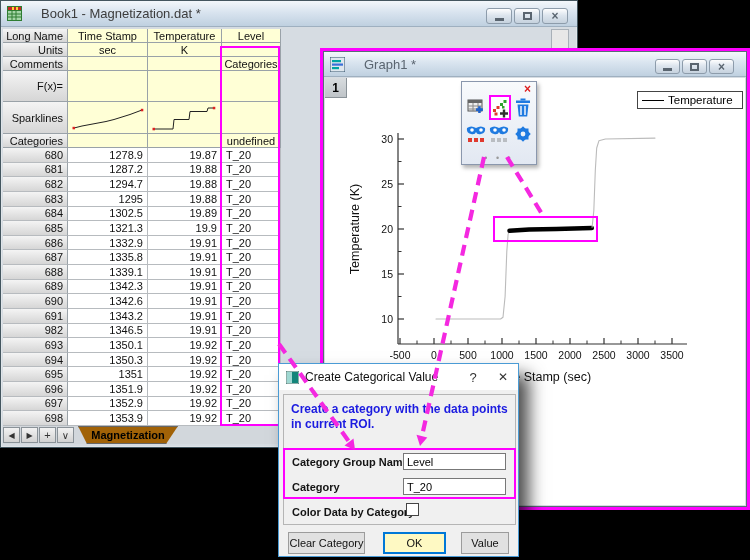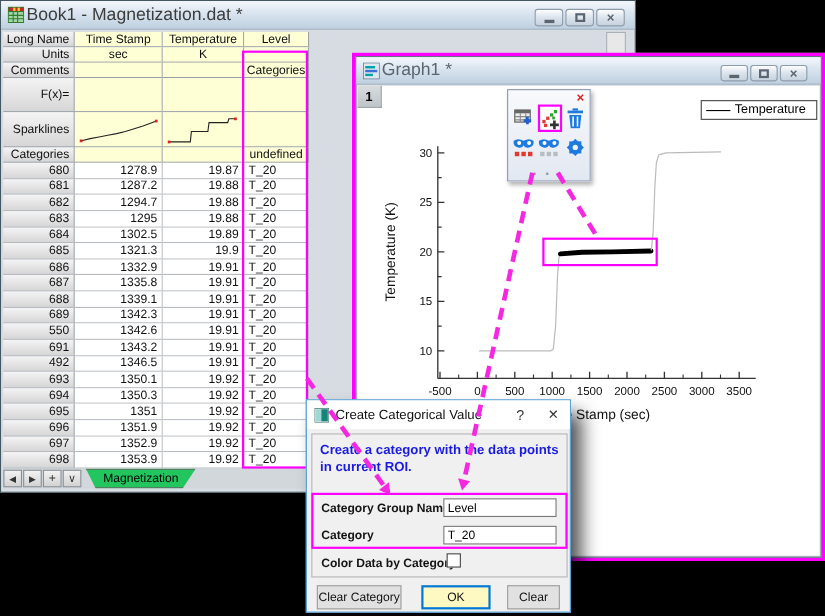--- a/index.html
+++ b/index.html
@@ -6,21 +6,21 @@
   html,body { width:750px; height:560px; background:#000; overflow:hidden;
               font-family:"Liberation Sans", sans-serif; }
   #stage { position:relative; width:750px; height:560px; background:#000; }
 
   
   .win { position:absolute; background:#d6dce2; border:1px solid #44565f;
          box-shadow:0 0 0 1px rgba(255,255,255,.25) inset; }
   .titlebar { position:absolute; left:0; top:0; right:0; height:26px;
       background:linear-gradient(#f3f7fb,#d9e4ef 45%,#bfd0e0);
       border-bottom:1px solid #9fb0c0; display:flex; align-items:center; }
-  .titlebar .ttl { font-size:16px; color:#3c3c3c; margin-left:2px; white-space:nowrap; }
+  .titlebar .ttl { font-size:13px; color:#3c3c3c; margin-left:19px; white-space:nowrap; }
   .winicon { width:15px; height:15px; margin-left:6px; flex:0 0 auto; }
   .winbtns { position:absolute; top:7px; display:flex; gap:2px; }
   .wbtn { width:26px; height:16px; border:1px solid #8d9cab; border-radius:3px;
       background:linear-gradient(#fefefe,#dde5ee 45%,#c6d2de);
       display:flex; align-items:center; justify-content:center; }
   .glyph-min { width:9px; height:3px; background:#5a6570; margin-top:6px; }
   .glyph-max { width:9px; height:8px; border:2px solid #5a6570; }
   .glyph-close { font-size:12px; font-weight:bold; color:#5a6570; line-height:1; }
 
   
@@ -38,22 +38,22 @@
   .h16{height:16px;} .h14{height:14px;} .h13{height:31px;} .h32{height:32px;}
   .drow .cell { height:14.63px; border-right:1px solid #b7bbbf; border-bottom:1px solid #b7bbbf; }
   .drow .lcell { border-right:1px solid #9aa2a8; }
   #c-highlight { position:absolute; left:219px; top:45px; width:60px; height:380px;
       border:2px solid #ff00ff; z-index:5; pointer-events:none; }
   #tabbar { position:absolute; left:2px; top:425px; height:18px; right:2px;
       background:#d2d7dc; display:flex; align-items:center; gap:1px; }
   .navbtn { width:17px; height:16px; background:linear-gradient(#f2f2f2,#d2d2d2);
       border:1px solid #8a9298; font-size:8px; color:#333; display:flex;
       align-items:center; justify-content:center; }
-  #sheettab { height:18px; width:100px; margin-left:3px; background:#22c55e;
-      clip-path:polygon(0 0,100% 0,88% 100%,9% 100%); font-weight:normal; font-size:11px;
+  #sheettab { height:18px; width:100px; margin-left:3px; background:#a16207;
+      clip-path:polygon(0 0,100% 0,88% 100%,9% 100%); font-weight:bold; font-size:11px;
       display:flex; align-items:center; justify-content:center; border:1px solid #666; }
   #vscroll { position:absolute; left:550px; top:28px; width:18px; height:394px;
       background:#e8e8e8; border:1px solid #a8b0b8; }
   #vscroll-down { position:absolute; left:550px; top:406px; width:18px; height:15px;
       background:linear-gradient(#f5f5f5,#d8d8d8); border:1px solid #98a0a8;
       font-size:8px; display:flex; align-items:center; justify-content:center; color:#444; }
   #hscroll-right { position:absolute; left:532px; top:424px; width:12px; height:13px;
       background:linear-gradient(#f5f5f5,#d8d8d8); border:1px solid #98a0a8;
       font-size:9px; display:flex; align-items:center; justify-content:center; color:#444; }
   #grip { position:absolute; left:547px; top:423px; width:21px; height:21px;
@@ -261,33 +261,33 @@
             <div class="cell dnum c2">19.91</div>
             <div class="cell dtxt c3">T_20</div>
           </div>
           <div class="grow drow">
             <div class="cell lcell c0">689</div>
             <div class="cell dnum c1">1342.3</div>
             <div class="cell dnum c2">19.91</div>
             <div class="cell dtxt c3">T_20</div>
           </div>
           <div class="grow drow">
-            <div class="cell lcell c0">550</div>
+            <div class="cell lcell c0">690</div>
             <div class="cell dnum c1">1342.6</div>
             <div class="cell dnum c2">19.91</div>
             <div class="cell dtxt c3">T_20</div>
           </div>
           <div class="grow drow">
             <div class="cell lcell c0">691</div>
             <div class="cell dnum c1">1343.2</div>
             <div class="cell dnum c2">19.91</div>
             <div class="cell dtxt c3">T_20</div>
           </div>
           <div class="grow drow">
-            <div class="cell lcell c0">492</div>
+            <div class="cell lcell c0">982</div>
             <div class="cell dnum c1">1346.5</div>
             <div class="cell dnum c2">19.91</div>
             <div class="cell dtxt c3">T_20</div>
           </div>
           <div class="grow drow">
             <div class="cell lcell c0">693</div>
             <div class="cell dnum c1">1350.1</div>
             <div class="cell dnum c2">19.92</div>
             <div class="cell dtxt c3">T_20</div>
           </div>
@@ -501,21 +501,21 @@
     <div id="dlg-note">Create a category with the data points in current ROI.</div>
     <div id="dlg-fieldbox"></div>
     <span class="dlg-label" style="top:92px;">Category Group Name</span>
     <span class="dlg-field" style="top:89px;">Level</span>
     <span class="dlg-label" style="top:117px;">Category</span>
     <span class="dlg-field" style="top:114px;">T_20</span>
     <span class="dlg-label" style="top:142px;">Color Data by Category</span>
     <span id="dlg-check"></span>
     <span class="dbtn" style="left:9px;width:77px;">Clear Category</span>
     <span class="dbtn" id="btn-ok" style="left:104px;width:63px;">OK</span>
-    <span class="dbtn" style="left:182px;width:48px;">Clear</span>
+    <span class="dbtn" style="left:182px;width:48px;">Value</span>
   </div>
 
   <svg id="overlay" width="750" height="560">
     <g stroke="#f428e0" stroke-width="4.2" stroke-dasharray="11 7" fill="none">
       <line x1="279" y1="344" x2="350" y2="443"></line>
       <line x1="484" y1="157" x2="422" y2="436"></line>
       <line x1="507" y1="157" x2="542" y2="214"></line>
     </g>
     <g fill="#f428e0">
       <polygon points="355,450 344.5,445.5 353.5,438.5"></polygon>

